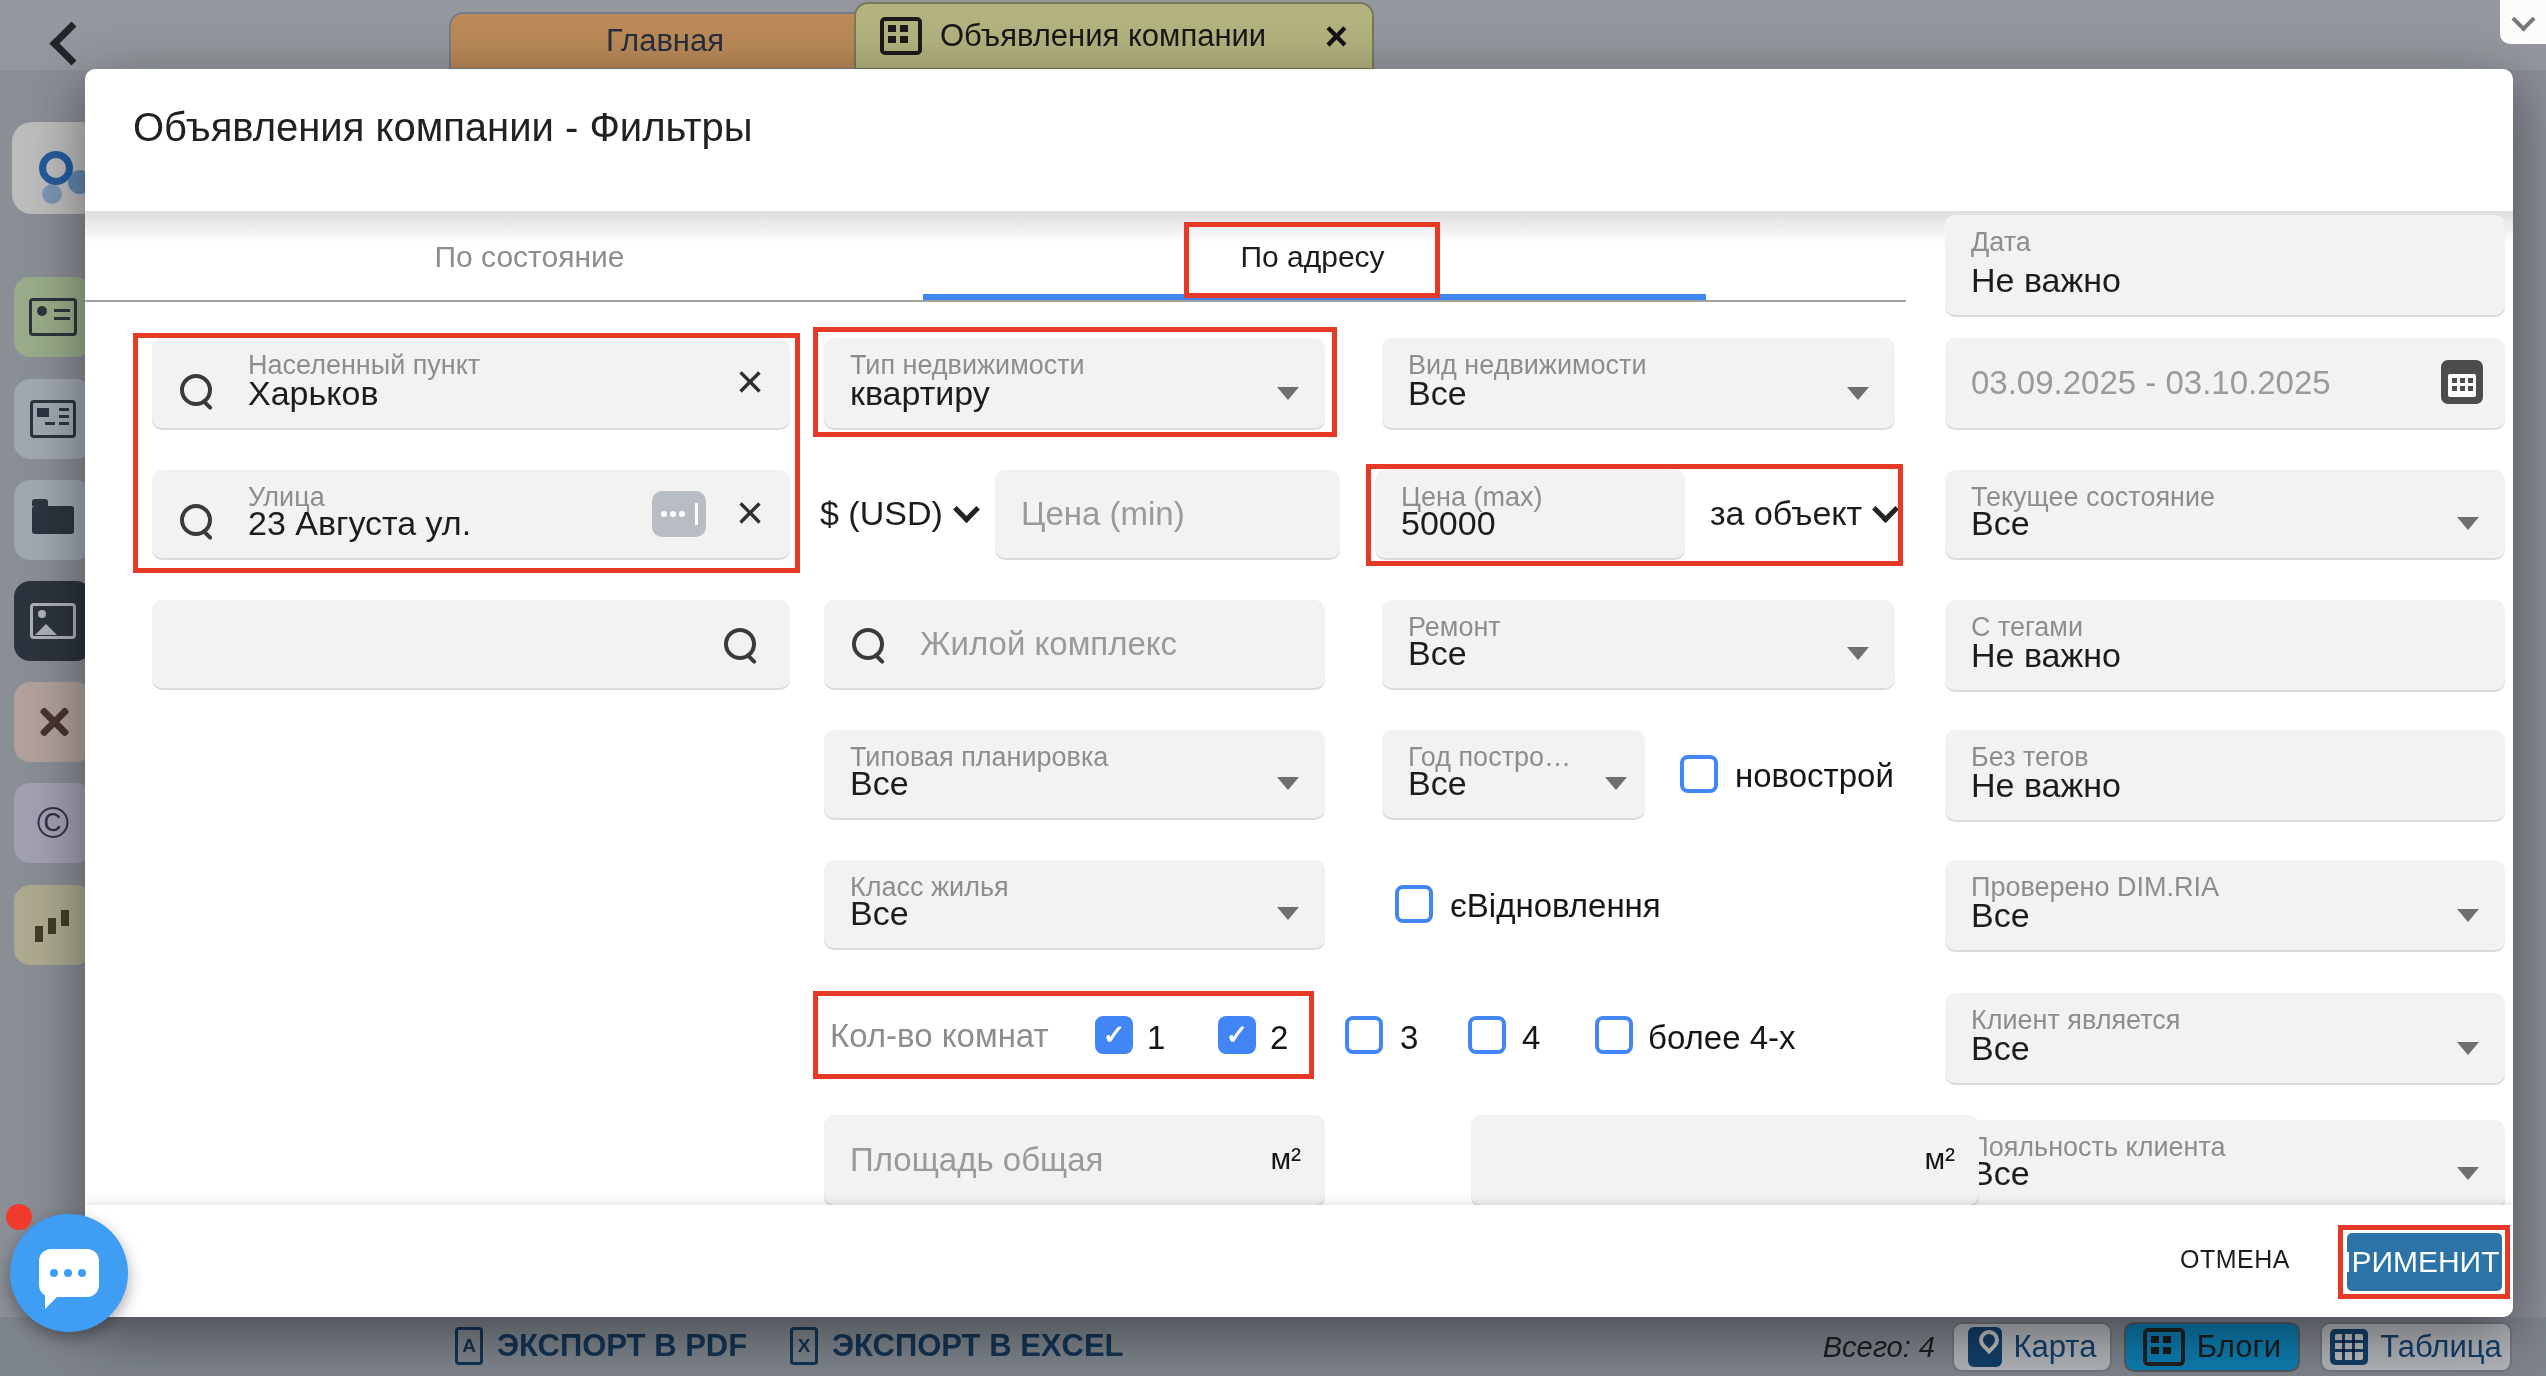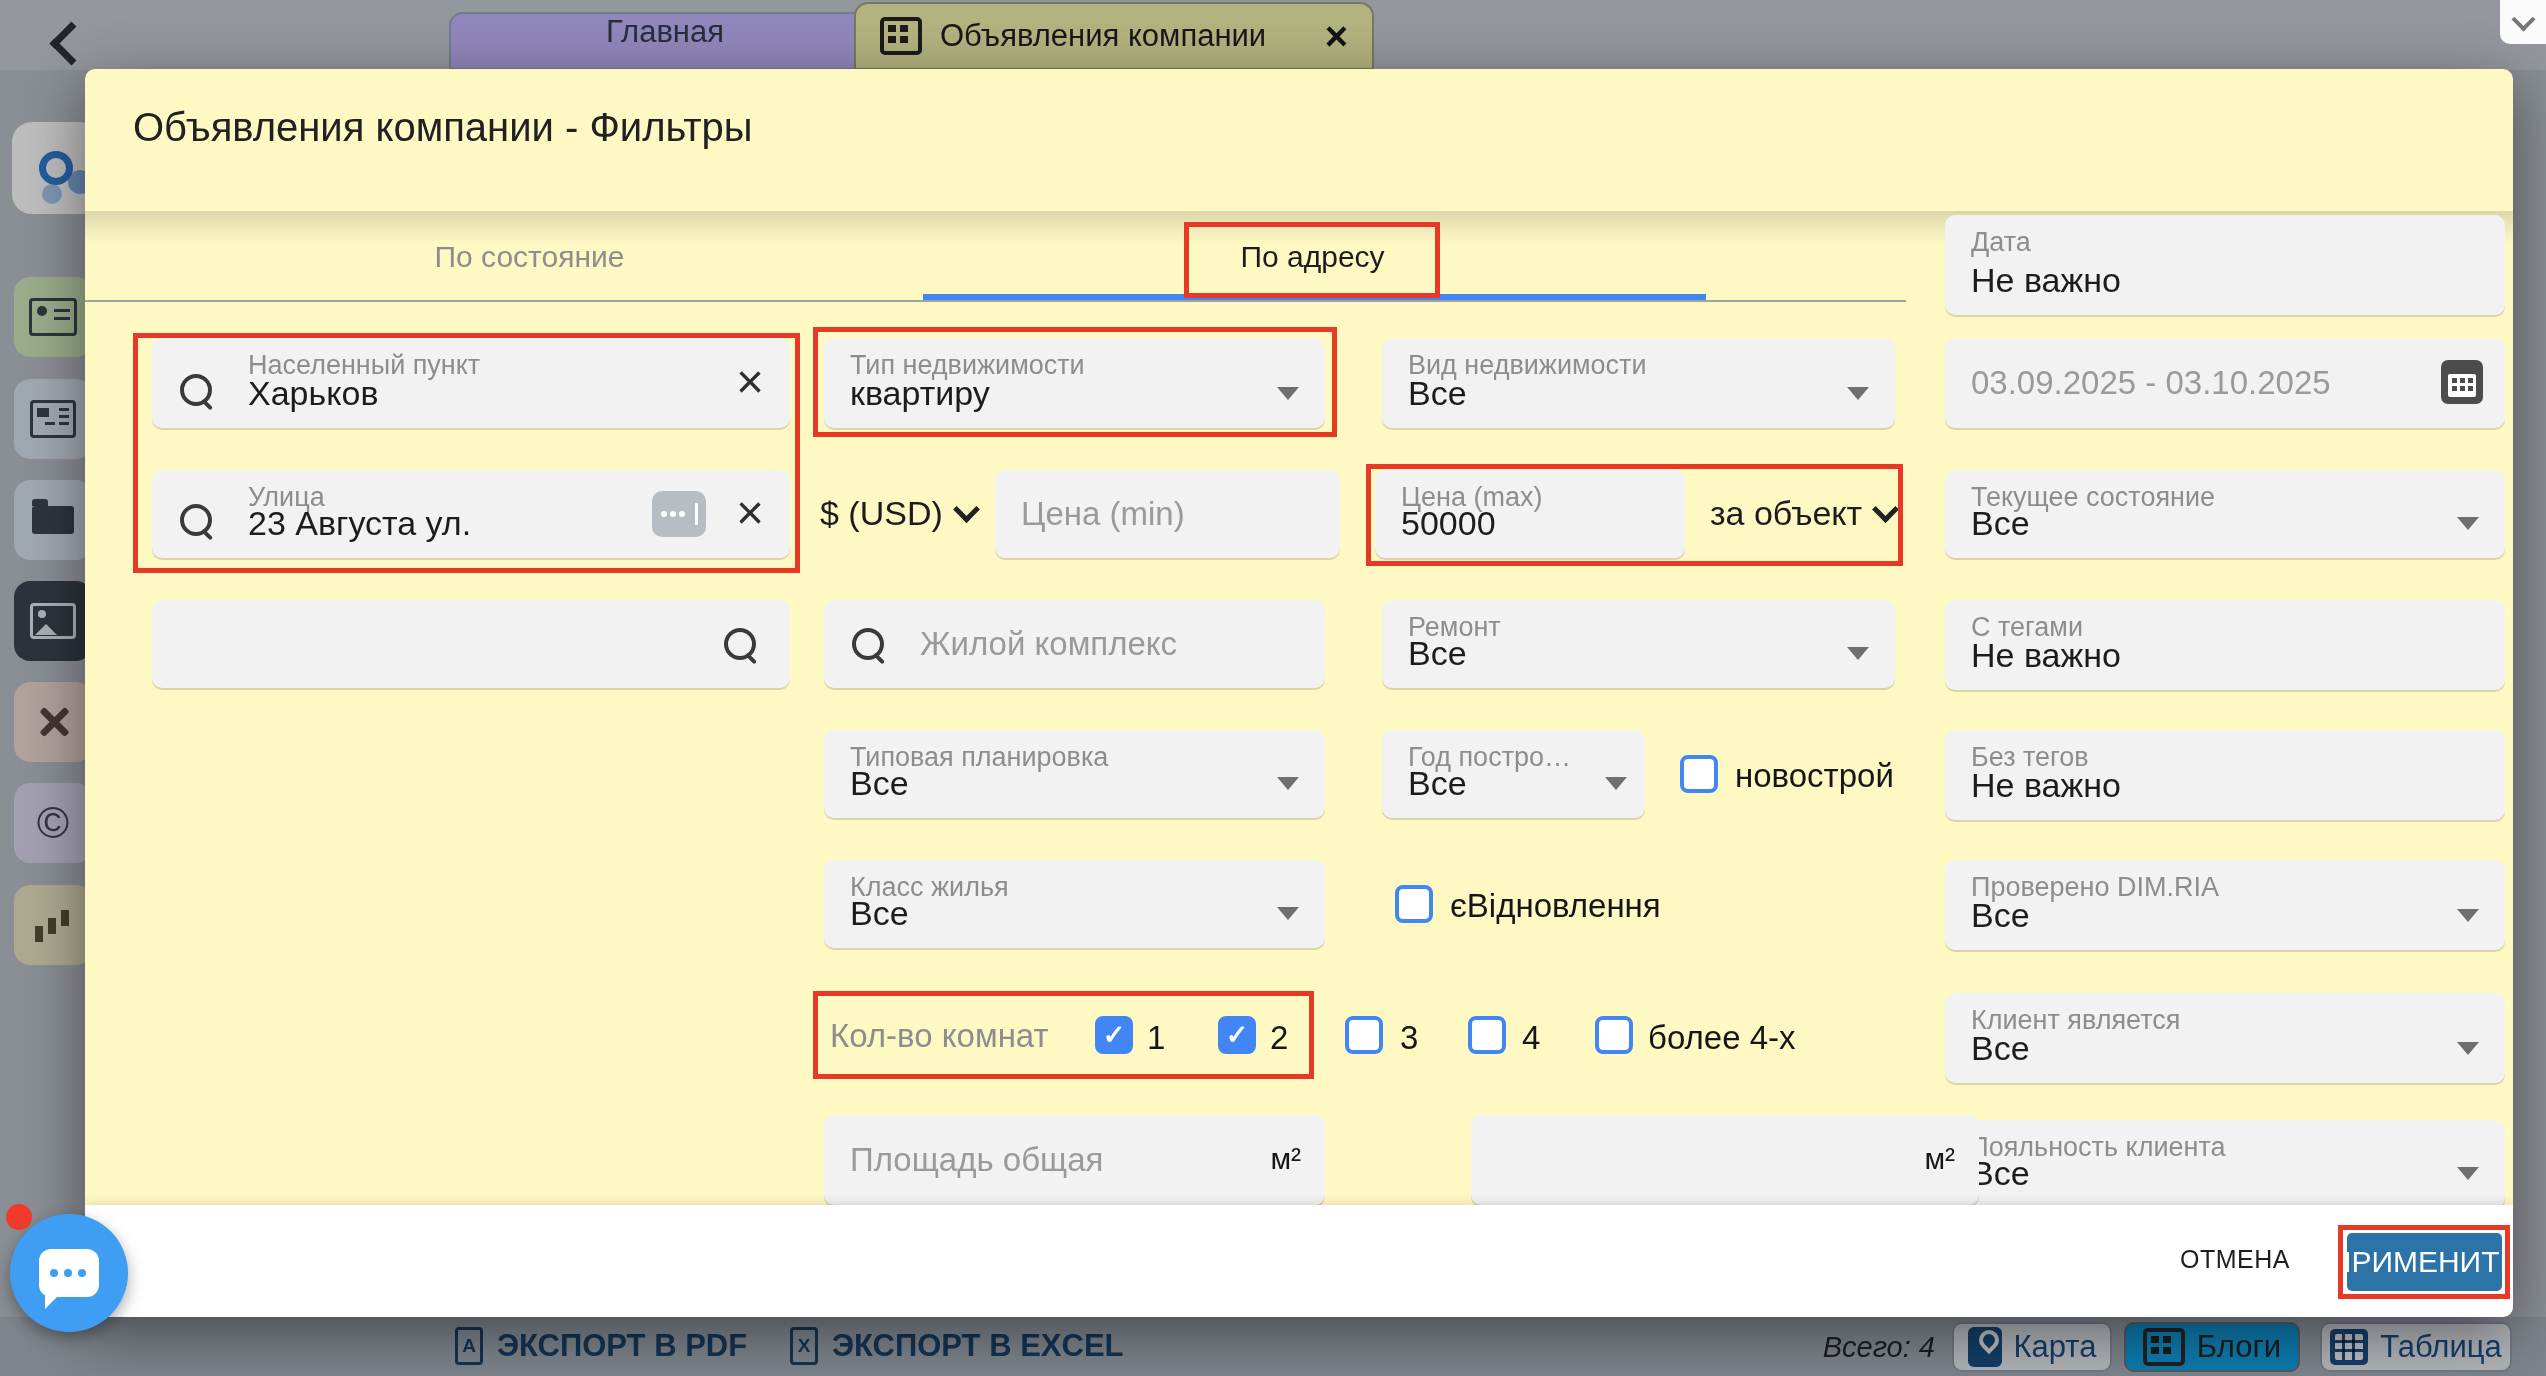--- a/index.html
+++ b/index.html
@@ -1,21 +1,21 @@
 <!DOCTYPE html>
 <html><head>
 <meta charset="utf-8">
 <style>
   html,body{margin:0;padding:0}
   .stage{position:relative;width:2546px;height:1376px;overflow:hidden;background:#b9bfc7;font-family:"Liberation Sans",sans-serif}
   
   .app{position:absolute;inset:0;z-index:0}
   .topstrip{position:absolute;left:0;top:0;width:100%;height:70px;background:#c7ccd4}
   .back{position:absolute;left:56px;top:28px;width:24px;height:24px;border-left:7px solid #2b2f35;border-bottom:7px solid #2b2f35;transform:rotate(45deg)}
-  .tabhome{position:absolute;left:449px;top:12px;width:432px;height:58px;background:#c4b5fd;border:2px solid #9aa6b8;border-radius:14px 14px 0 0;display:flex;justify-content:center;font-size:31px;color:#333c4e;box-sizing:border-box}
+  .tabhome{position:absolute;left:449px;top:12px;width:432px;height:58px;background:#fdba74;border:2px solid #9aa6b8;border-radius:14px 14px 0 0;display:flex;align-items:center;justify-content:center;font-size:31px;color:#333c4e;box-sizing:border-box}
   .tabactive{position:absolute;left:854px;top:2px;width:520px;height:68px;background:#f2f2a9;border:2px solid #a2a276;border-radius:14px 14px 0 0;display:flex;align-items:center;padding:0 24px;gap:18px;font-size:31px;color:#1d1d1d;box-sizing:border-box}
   .tabx{margin-left:auto;font-size:40px;font-weight:bold;color:#161616;line-height:40px}
   .ico-win{width:34px;height:30px;border:4px solid #222;border-radius:5px;position:relative;flex:none}
   .ico-win::before{content:"";position:absolute;left:4px;top:4px;width:8px;height:7px;background:#222;box-shadow:12px 0 0 #222,0 11px 0 #222,12px 11px 0 #222}
   .logo{position:absolute;left:12px;top:122px;width:88px;height:92px;background:#fff;border-radius:20px;display:flex;align-items:center;justify-content:center}
   .logoico{width:20px;height:20px;border:7px solid #2f7bd4;border-radius:50%;box-shadow:24px 14px 0 -5px #86b5e9,-4px 26px 0 -7px #a9cbf0}
   .tile{position:absolute;left:14px;width:78px;height:80px;border-radius:16px;display:flex;align-items:center;justify-content:center}
   .ico-card{width:42px;height:32px;border:3px solid #3c4450;border-radius:4px;position:relative}
   .ico-card::before{content:"";position:absolute;left:5px;top:5px;width:10px;height:10px;border-radius:50%;background:#3c4450}
   .ico-card::after{content:"";position:absolute;right:4px;top:8px;width:16px;height:3px;background:#3c4450;box-shadow:0 8px 0 #3c4450}
@@ -43,21 +43,21 @@
   .ico-map{width:34px;height:40px;background:#17518a;border-radius:6px;position:relative;flex:none}
   .ico-map::before{content:"";position:absolute;right:3px;top:3px;width:12px;height:12px;border:4px solid #fff;border-radius:50% 50% 50% 0;transform:rotate(-45deg)}
   .ico-win.dark{border-color:#2b2b2b}
   .ico-table{width:38px;height:36px;background:#17518a;border-radius:5px;position:relative;flex:none}
   .ico-table::before{content:"";position:absolute;inset:5px;background:
     linear-gradient(to right,#fff 0 7px,#17518a 7px 10px,#fff 10px 17px,#17518a 17px 20px,#fff 20px),
     linear-gradient(to bottom,#fff 0 6px,#17518a 6px 9px,#fff 9px 15px,#17518a 15px 18px,#fff 18px);background-blend-mode:multiply;border-radius:2px}
   
   .overlay{position:absolute;inset:0;background:rgba(10,12,16,.27);z-index:10}
   
-  .modal{position:absolute;left:85px;top:69px;width:2428px;height:1248px;background:#fef9c3;border-radius:10px;box-shadow:0 16px 60px rgba(0,0,0,.45);z-index:20;overflow:hidden}
+  .modal{position:absolute;left:85px;top:69px;width:2428px;height:1248px;background:#ffffff;border-radius:10px;box-shadow:0 16px 60px rgba(0,0,0,.45);z-index:20;overflow:hidden}
   .mtitle{position:absolute;left:48px;top:36px;font-size:40px;font-weight:500;color:#212124}
   .mtab{position:absolute;top:150px;width:783px;height:75px;display:flex;align-items:center;justify-content:center;font-size:30px}
   .underline{position:absolute;left:838px;top:225px;width:783px;height:7px;background:#4285f4}
   .divider{position:absolute;left:0;top:231px;width:1821px;height:2px;background:#a2a2a2}
   .fade{position:absolute;left:0;top:142px;width:2428px;height:32px;background:linear-gradient(to bottom,rgba(40,40,40,.16),rgba(40,40,40,0))}
   .field{position:absolute;background:#f2f2f3;border-radius:10px;box-shadow:0 2px 0 rgba(0,0,0,.14)}
   .flabel{position:absolute;left:26px;top:12px;font-size:27px;color:#8d8d8f;white-space:nowrap}
   .fvalue{position:absolute;left:26px;bottom:15px;font-size:34px;color:#1c1c1e;white-space:nowrap}
   .flabel.ind,.fvalue.ind{left:96px}
   .fph{position:absolute;left:26px;top:0;bottom:0;display:flex;align-items:center;font-size:33px;color:#9a9a9c;white-space:nowrap}

